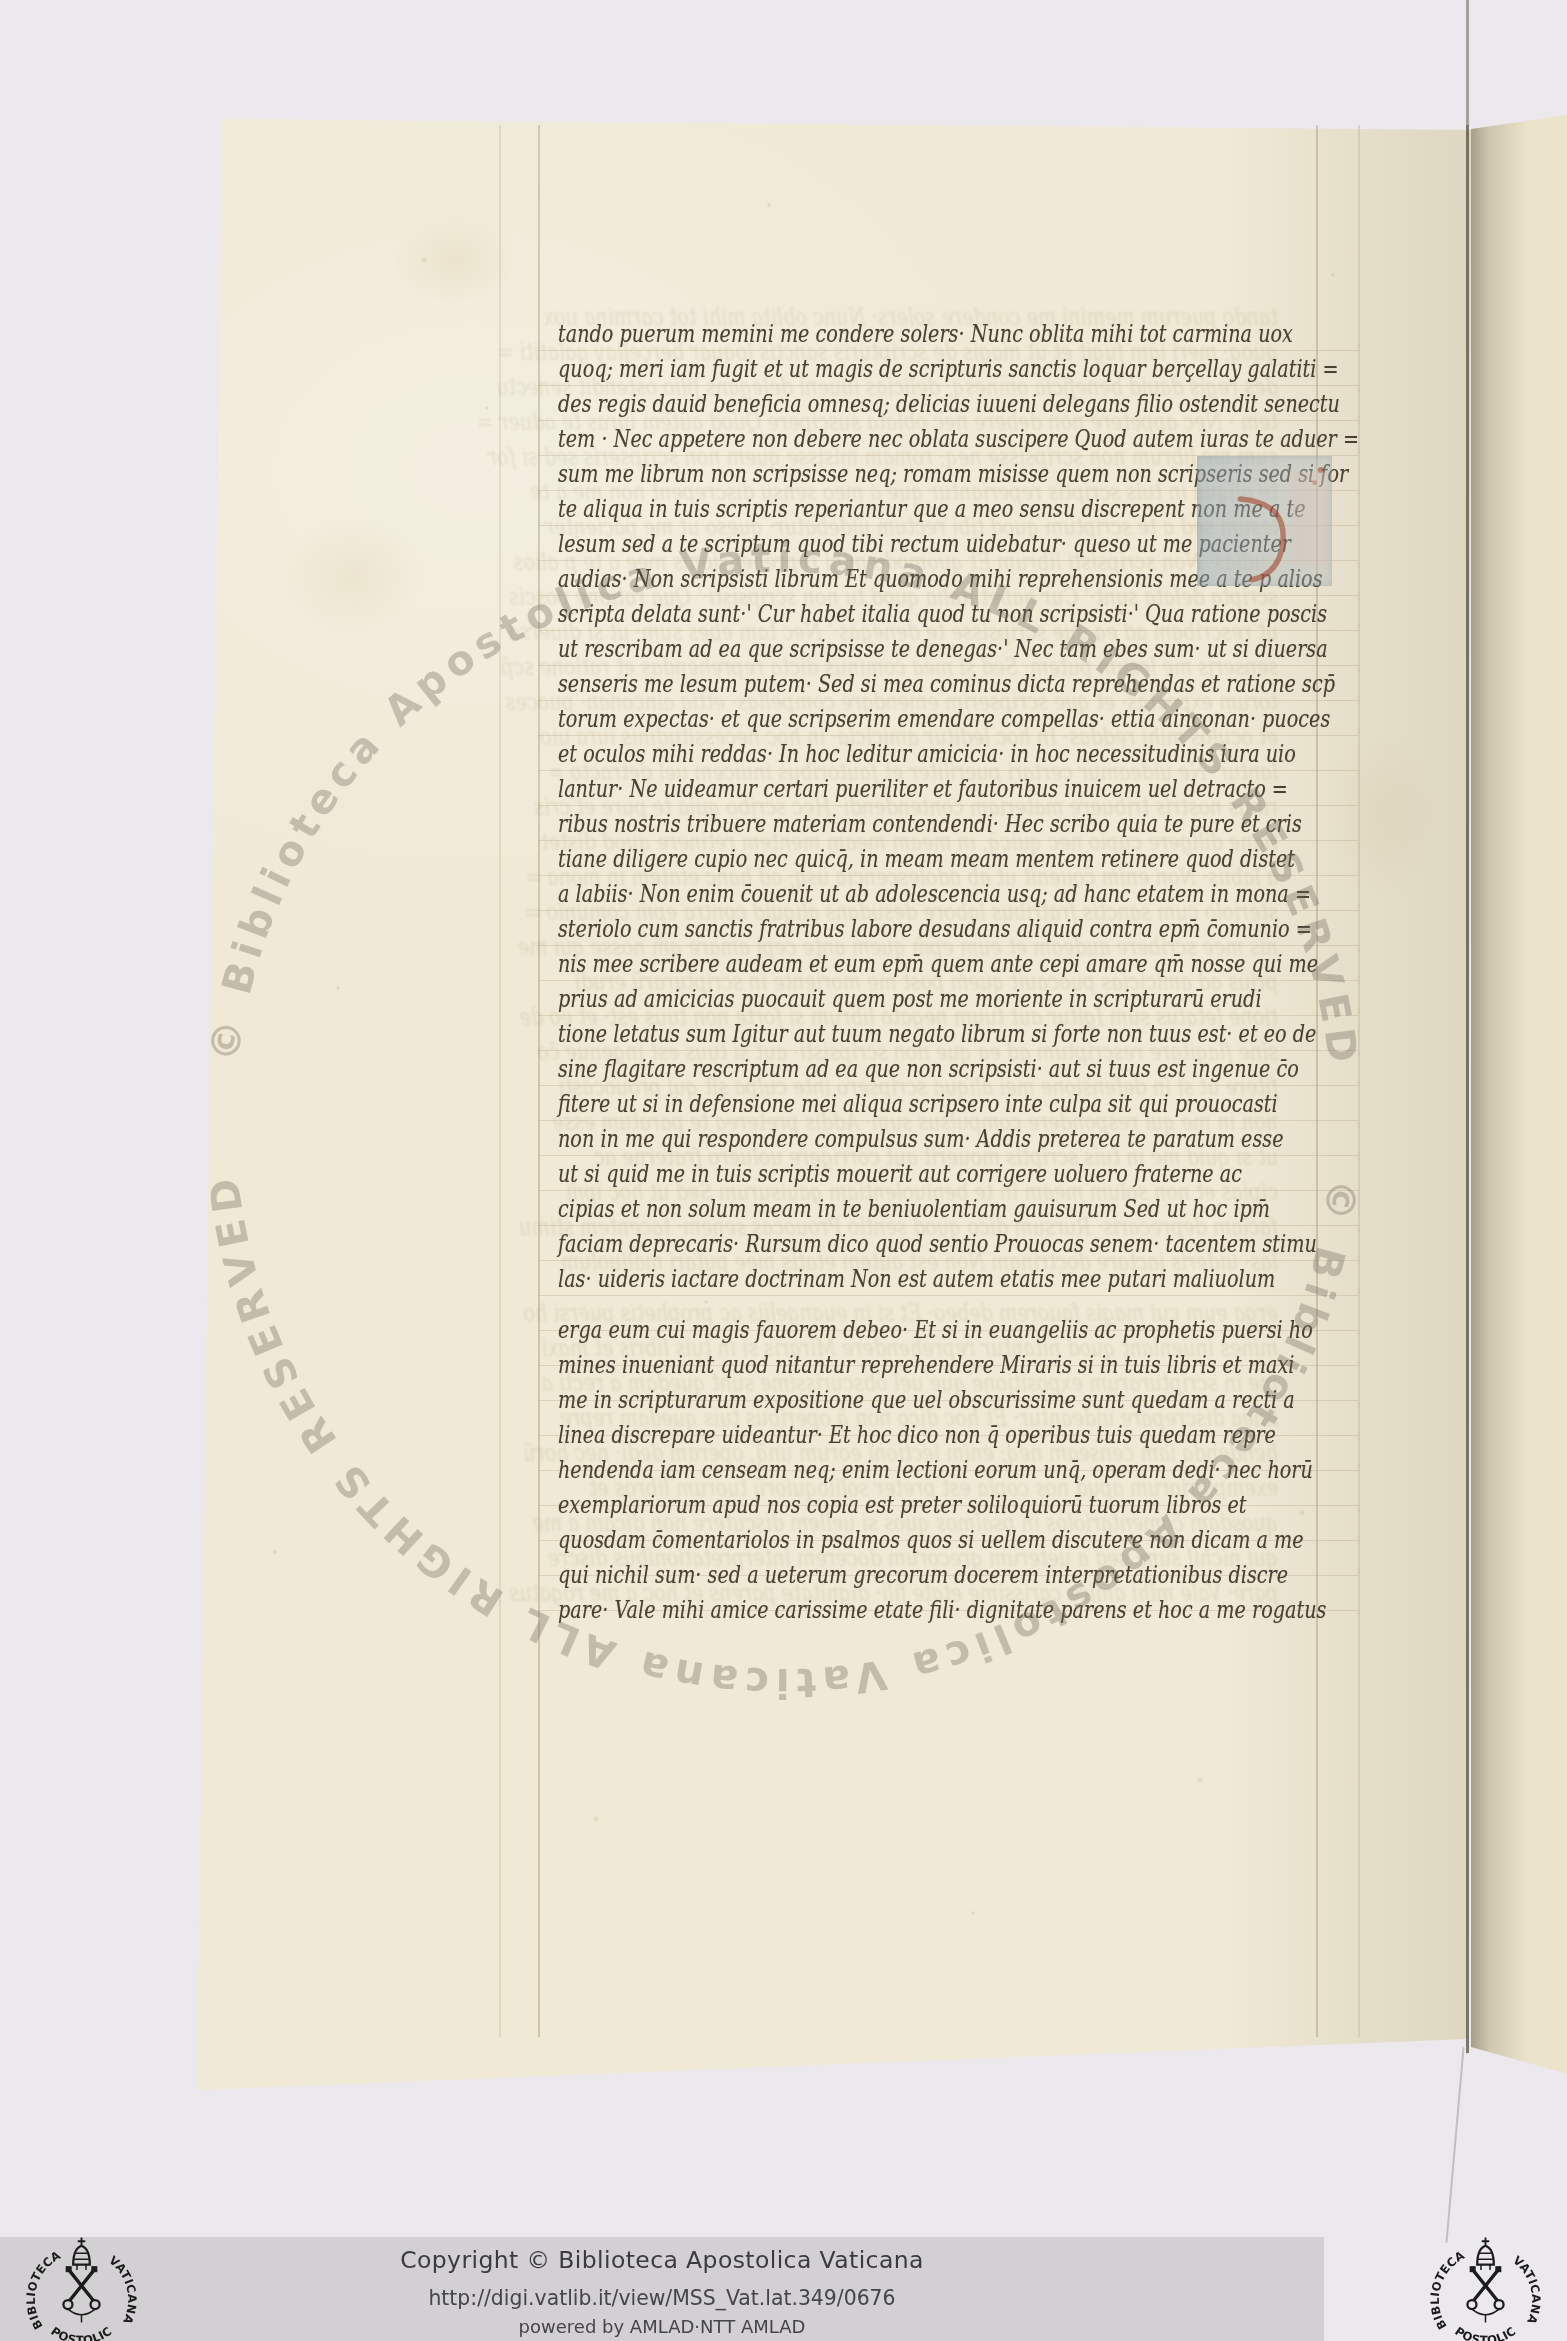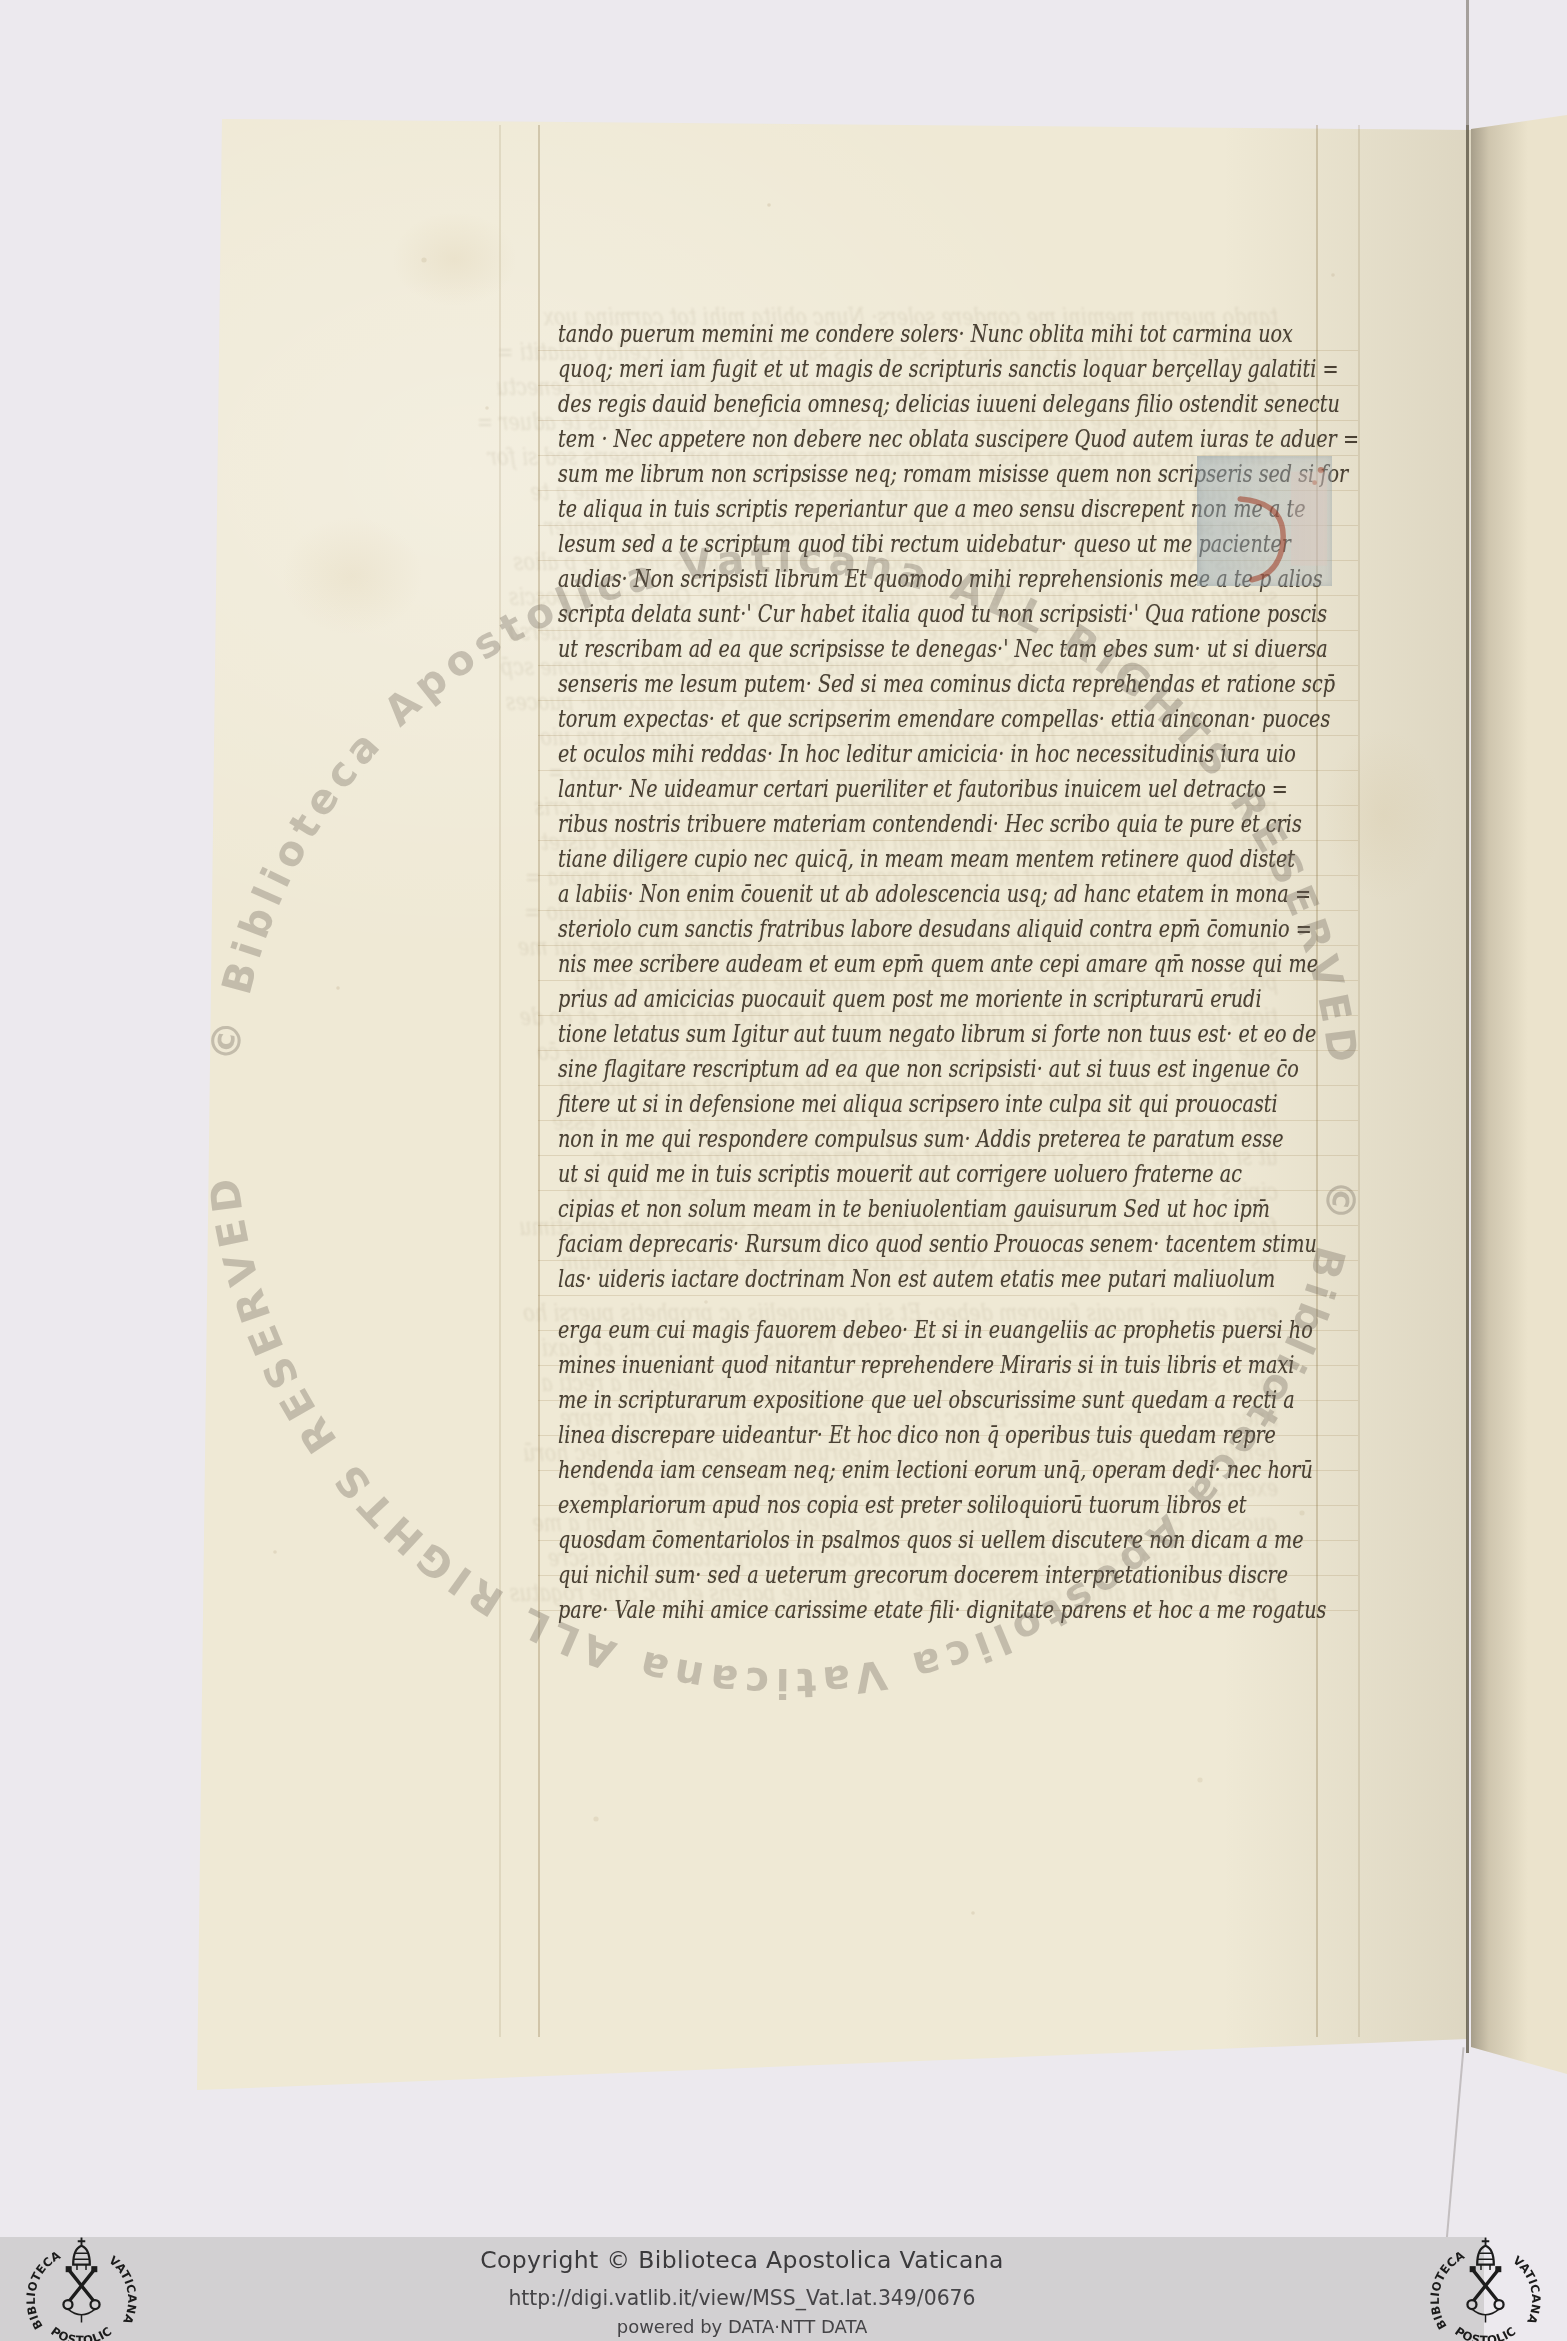--- a/index.html
+++ b/index.html
@@ -66,21 +66,21 @@
   
   .patch{
     position:absolute;left:1197px;top:456px;width:135px;height:130px;
     background:linear-gradient(90deg, rgba(150,168,180,.50), rgba(165,178,186,.42) 55%, rgba(172,182,188,.38));
     box-shadow:inset 0 0 7.8px rgba(90,110,125,.25);
   }
   
   .overlay-svg{position:absolute;left:0;top:0;pointer-events:none;}
   
   .footer{
-    position:absolute;left:0;top:2237px;width:1484px;height:105px;
+    position:absolute;left:0;top:2237px;width:1324px;height:105px;
     background:var(--footerbar,#D2D0D2);
     display:flex;flex-direction:column;align-items:center;
     padding-top:9.4px;box-sizing:border-box;
   }
   .footer .l1{font-size:23.5px;color:#3b3a3c;letter-spacing:0.4px;}
   .footer .l2{font-size:20.4px;color:#454447;margin-top:12px;}
   .footer .l3{font-size:18px;color:#454447;margin-top:5.5px;}
   .logo{position:absolute;top:2230px;width:121px;height:125px;}
   .logo.right{left:1425px;}
   .logo.left{left:21px;}
@@ -203,21 +203,21 @@
     </text>
     <text>
       <textPath href="#wm-circle" startOffset="50%">© Biblioteca Apostolica Vaticana ALL RIGHTS RESERVED</textPath>
     </text>
   </g>
 </svg>
 
 <div class="footer">
   <div class="l1">Copyright © Biblioteca Apostolica Vaticana</div>
   <div class="l2">http://digi.vatlib.it/view/MSS_Vat.lat.349/0676</div>
-  <div class="l3">powered by DATA·NTT DATA</div>
+  <div class="l3">powered by AMLAD·NTT AMLAD</div>
 </div>
 
 <svg width="0" height="0" style="position:absolute">
   <defs>
     <path id="lg-arc-top" d="M 29 128 A 62 62 0 1 1 131 128"></path>
     <path id="lg-arc-bot" d="M 43 140 A 64 64 0 0 0 117 140"></path>
     <g id="crest" stroke="#1c1c1c" fill="none" stroke-width="3">
       <path d="M 80 10 v 10 M 75 15 h 10" stroke-width="2.5"></path>
       <path d="M 69 46 Q 69 25 80 21 Q 91 25 91 46 Z"></path>
       <path d="M 71 31 h 18 M 70 39 h 20" stroke-width="2"></path>

